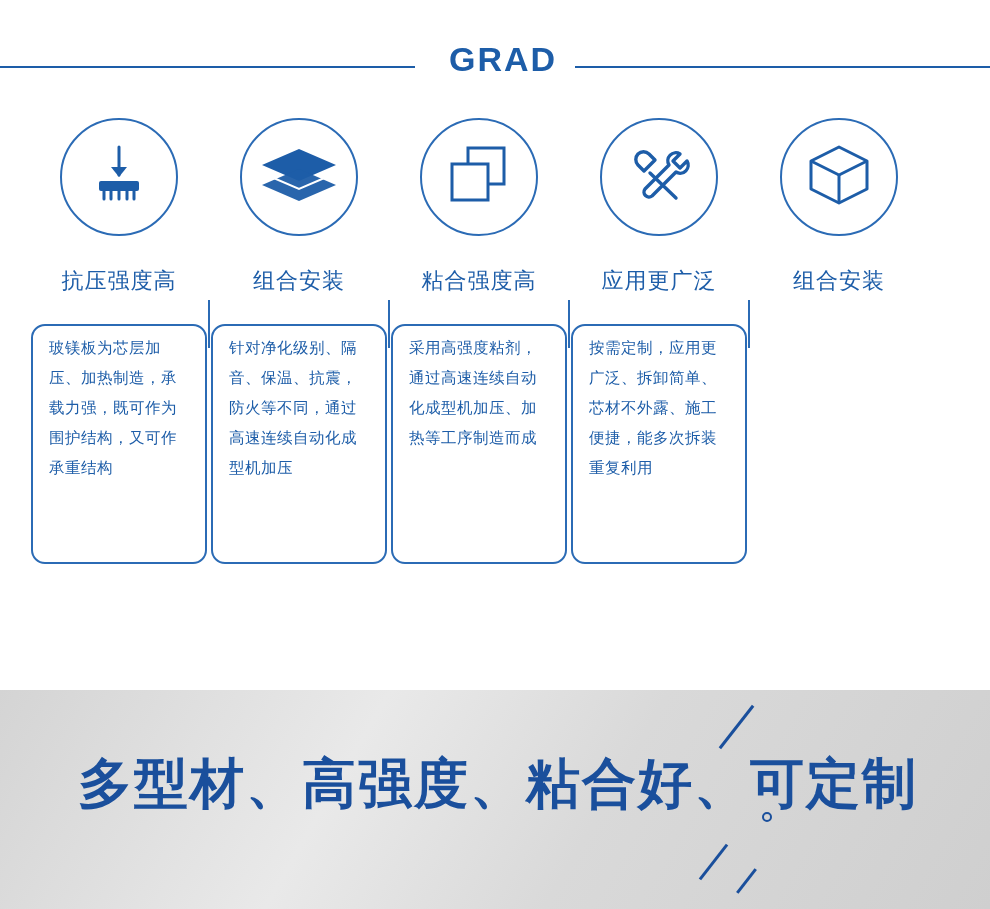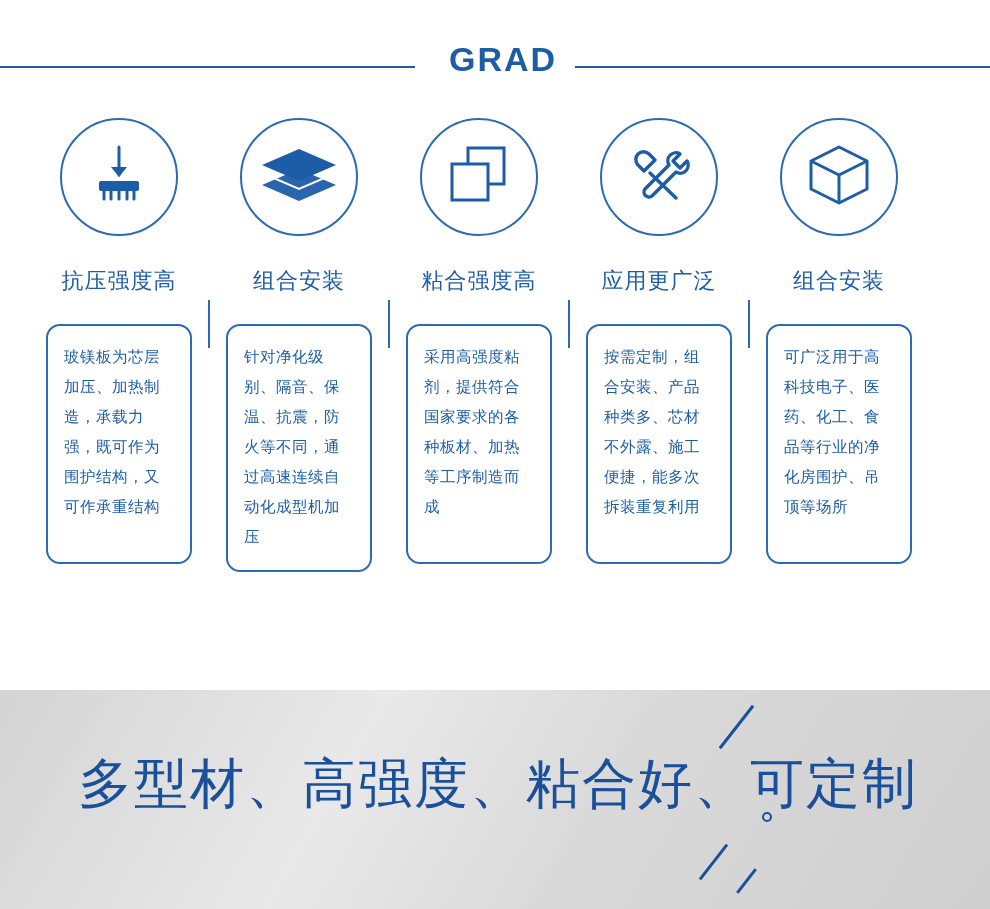--- a/index.html
+++ b/index.html
@@ -71,26 +71,26 @@
   }
   .feature-title {
     margin-top: 30px;
     font-size: 22px;
     color: #1d5da8;
     letter-spacing: 1px;
     white-space: nowrap;
   }
   .card {
     margin-top: 28px;
-    width: 146px;
+    width: 176px;
     min-height: 240px;
     border: 2px solid #2b6bb5;
     border-radius: 14px;
     box-sizing: border-box;
-    padding: 16px 16px 18px 16px;
+    padding: 7px 16px 18px 16px;
     color: #1d5da8;
     font-size: 15.5px;
     line-height: 30px;
     letter-spacing: 0.5px;
     text-align: left;
   }
 
   
   .banner {
     position: absolute;
@@ -99,21 +99,21 @@
     width: 990px;
     height: 219px;
     background: linear-gradient(120deg, #d4d4d4 0%, #e9e9e9 35%, #d9d9d9 60%, #cfcfcf 100%);
     overflow: hidden;
   }
   .banner-text {
     position: absolute;
     left: 78px;
     top: 58px;
     font-size: 54px;
-    font-weight: normal;
+    font-weight: bold;
     color: #1a4f9c;
     letter-spacing: 2px;
     white-space: nowrap;
   }
   .deco-line {
     position: absolute;
     background: #1a4f9c;
     transform-origin: center;
   }
   .deco1 { width: 3px; height: 54px; left: 735px; top: 10px;  transform: rotate(38deg); }
@@ -190,57 +190,56 @@
       <span>
         <svg width="66" height="66" viewBox="0 0 66 66">
           <g fill="none" stroke="#1d5da8" stroke-width="3">
             <rect x="22" y="6" width="36" height="36"></rect>
             <rect x="6" y="22" width="36" height="36" fill="#ffffff"></rect>
           </g>
         </svg>
       </span>
     </div>
     <div class="feature-title">粘合强度高</div>
-    <div class="card">采用高强度粘剂，提供符合国家要求的各种板材、加热等工序制造而成</div>
+    <div class="card">采用高强度粘剂，通过高速连续自动化成型机加压、加热等工序制造而成</div>
   </div>
 
   <div class="divider"></div>
 
   <div class="feature">
     <div class="circle">
       <span>
         <svg width="70" height="70" viewBox="0 0 70 70">
           <g fill="none" stroke="#1d5da8" stroke-width="3.4" stroke-linecap="round" stroke-linejoin="round">
             <path d="M14 14 a8 8 0 0 1 11 0 l6 6 -11 11 -6 -6 a8 8 0 0 1 0 -11z"></path>
             <line x1="26" y1="33" x2="52" y2="58"></line>
             <path d="M56 14 a8 8 0 0 0 -11 11 l-24 24 a5 5 0 0 0 7 7 l24 -24 a8 8 0 0 0 11 -11 l-7 7 -7 -7z"></path>
           </g>
         </svg>
       </span>
     </div>
     <div class="feature-title">应用更广泛</div>
-    <div class="card">按需定制，组合安装、产品种类多、芯材不外露、施工便捷，能多次拆装重复利用</div>
+    <div class="card">按需定制，应用更广泛、拆卸简单、芯材不外露、施工便捷，能多次拆装重复利用</div>
   </div>
 
   <div class="divider"></div>
 
   <div class="feature">
     <div class="circle">
       <span>
         <svg width="68" height="68" viewBox="0 0 68 68">
           <g fill="none" stroke="#1d5da8" stroke-width="3" stroke-linejoin="round">
             <polygon points="34,6 62,20 62,48 34,62 6,48 6,20"></polygon>
             <polyline points="6,20 34,34 62,20"></polyline>
             <line x1="34" y1="34" x2="34" y2="62"></line>
           </g>
         </svg>
       </span>
     </div>
     <div class="feature-title">组合安装</div>
-    <div class="card">可广泛用于高科技电子、医药、化工、食品等行业的净化房围护、吊顶等场所</div>
   </div>
 
 </div>
 
 <div class="banner">
   <div class="banner-text">多型材、高强度、粘合好、可定制</div>
   <div class="deco-line deco1"></div>
   <div class="deco-line deco2"></div>
   <div class="deco-line deco3"></div>
   <div class="deco-circle"></div>

